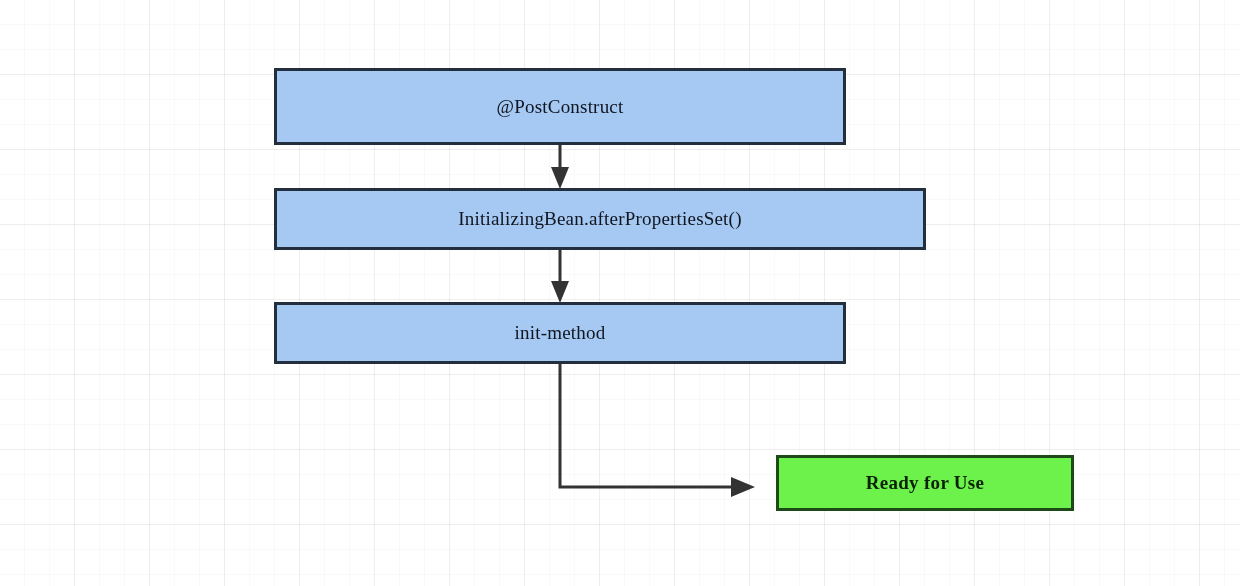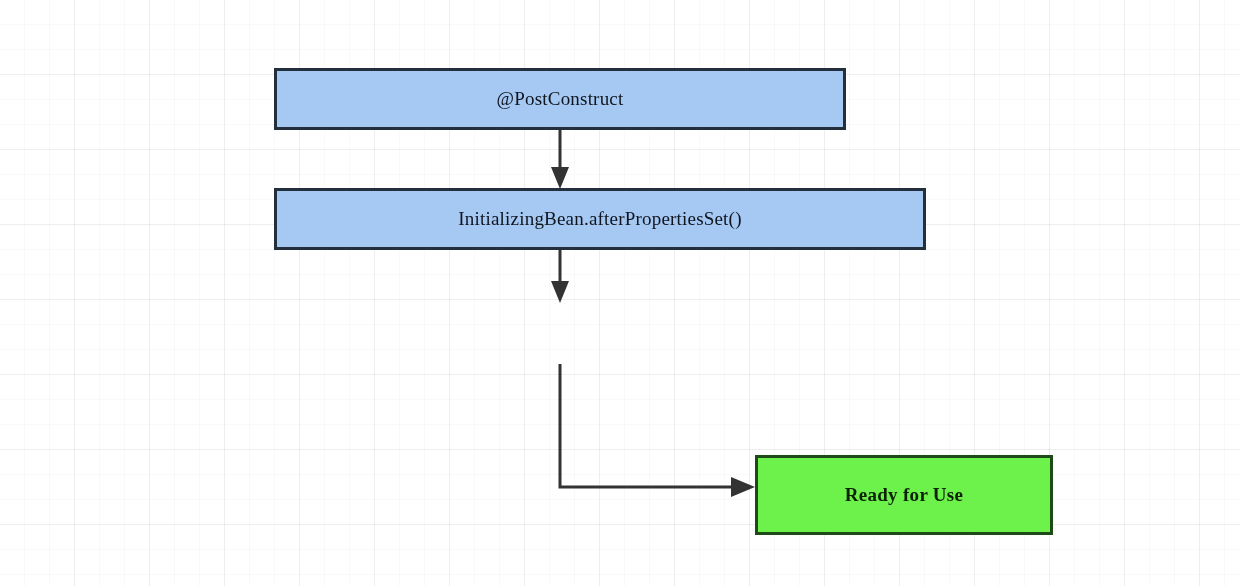--- a/index.html
+++ b/index.html
@@ -72,26 +72,29 @@
 
       <path d="M 560 364 L 560 487 L 733 487" stroke-linejoin="miter" stroke-linecap="butt"></path>
     </g>
     <g fill="#333333" stroke="none">
       <polygon points="560,189 551,167 569,167"></polygon>
       <polygon points="560,303 551,281 569,281"></polygon>
       <polygon points="755,487 731,477 731,497"></polygon>
     </g>
   </svg>
 
-  <div class="node node-blue" style="left:274px; top:68px; width:572px; height:62px;">
+  <div class="node node-blue" style="left:274px; top:68px; width:572px; height:77px;">
     <span>@PostConstruct</span>
   </div>
 
   <div class="node node-blue" style="left:274px; top:188px; width:652px; height:62px;">
     <span>InitializingBean.afterPropertiesSet()</span>
   </div>
 
+  <div class="node node-blue" style="left:274px; top:302px; width:572px; height:62px;">
+    <span>init-method</span>
+  </div>
 
-  <div class="node node-green" style="left:755px; top:455px; width:298px; height:80px;align-items:center;">
+  <div class="node node-green" style="left:776px; top:455px; width:298px; height:56px;align-items:center;">
     <span>Ready for Use</span>
   </div>
 
 </div>
 
 </body></html>

